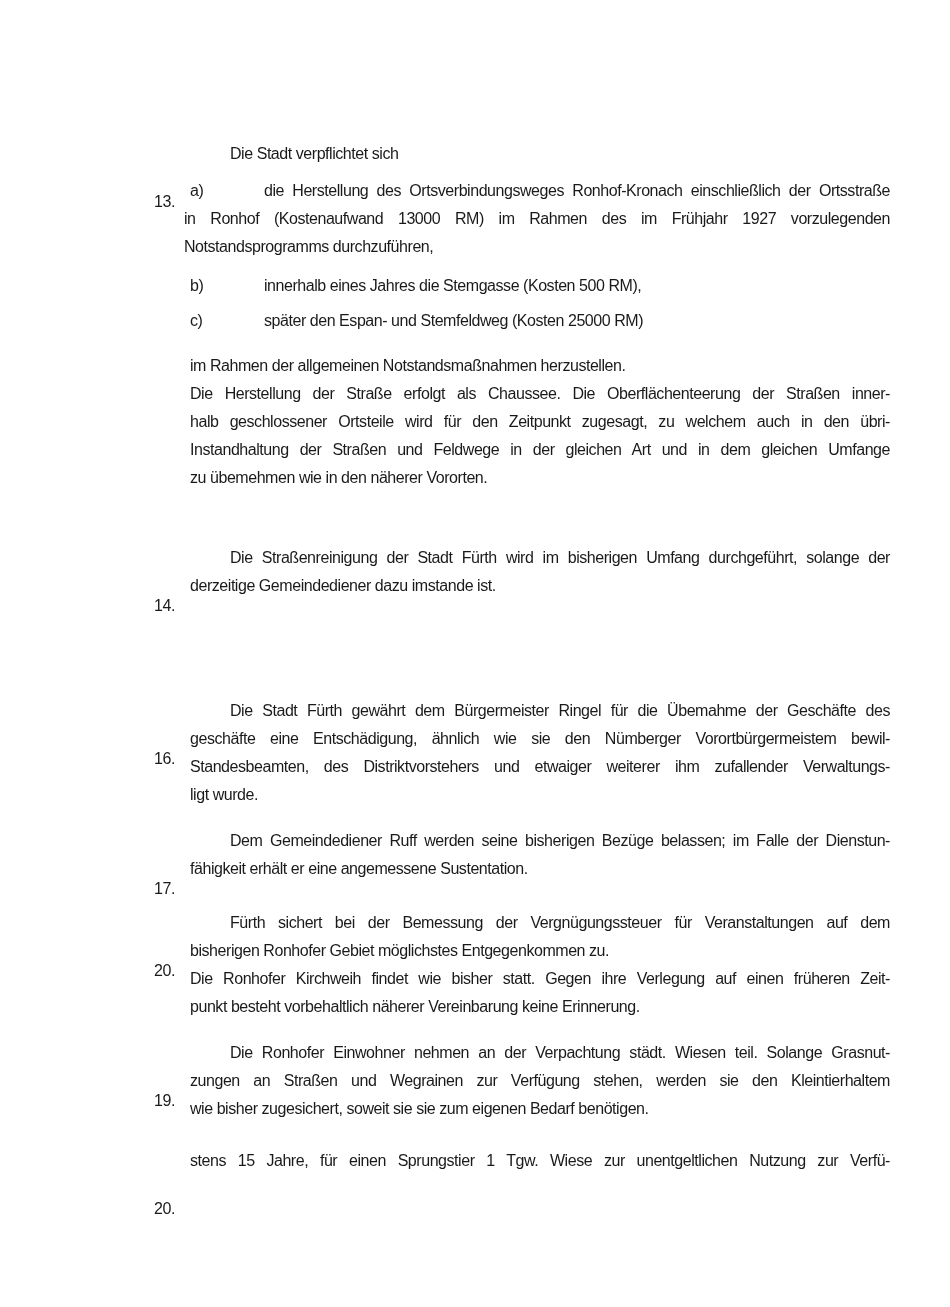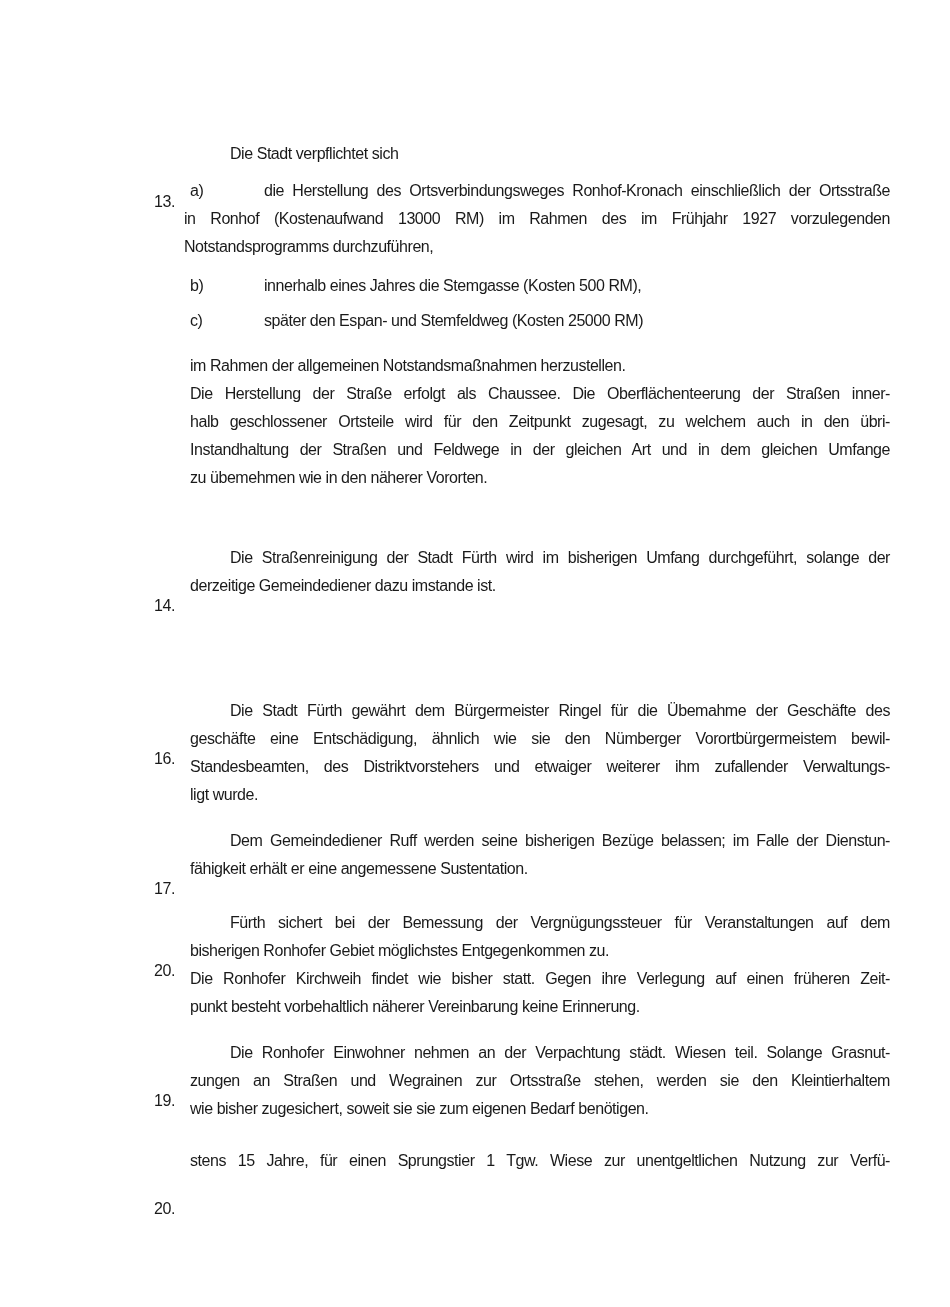--- a/index.html
+++ b/index.html
@@ -84,21 +84,21 @@
     <span class="num">20.</span>
     <div class="ln ind f">Fürth sichert bei der Bemessung der Vergnügungssteuer für Veranstaltungen auf dem</div>
     <div class="ln">bisherigen Ronhofer Gebiet möglichstes Entgegenkommen zu.</div>
     <div class="ln f">Die Ronhofer Kirchweih findet wie bisher statt. Gegen ihre Verlegung auf einen früheren Zeit-</div>
     <div class="ln">punkt besteht vorbehaltlich näherer Vereinbarung keine Erinnerung.</div>
   </section>
 
   <section class="blk" style="top:1039px">
     <span class="num">19.</span>
     <div class="ln ind f">Die Ronhofer Einwohner nehmen an der Verpachtung städt. Wiesen teil. Solange Grasnut-</div>
-    <div class="ln f">zungen an Straßen und Wegrainen zur Ortsstraße stehen, werden sie den Kleintierhaltem</div>
+    <div class="ln f">zungen an Straßen und Wegrainen zur Verfügung stehen, werden sie den Kleintierhaltem</div>
     <div class="ln">wie bisher zugesichert, soweit sie sie zum eigenen Bedarf benötigen.</div>
   </section>
 
   <section class="blk" style="top:1147px">
     <span class="num">20.</span>
     <div class="ln f">stens 15 Jahre, für einen Sprungstier 1 Tgw. Wiese zur unentgeltlichen Nutzung zur Verfü-</div>
   </section>
 
 </div>
 

